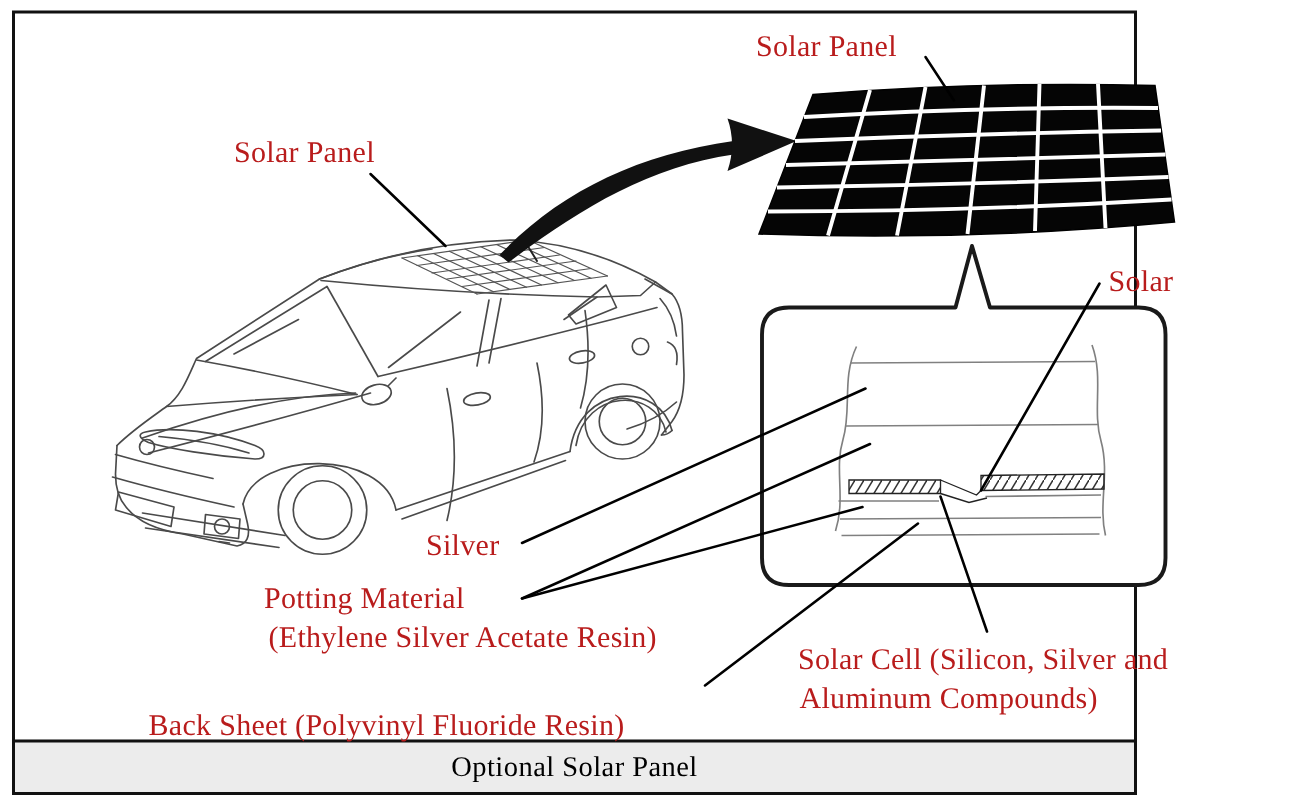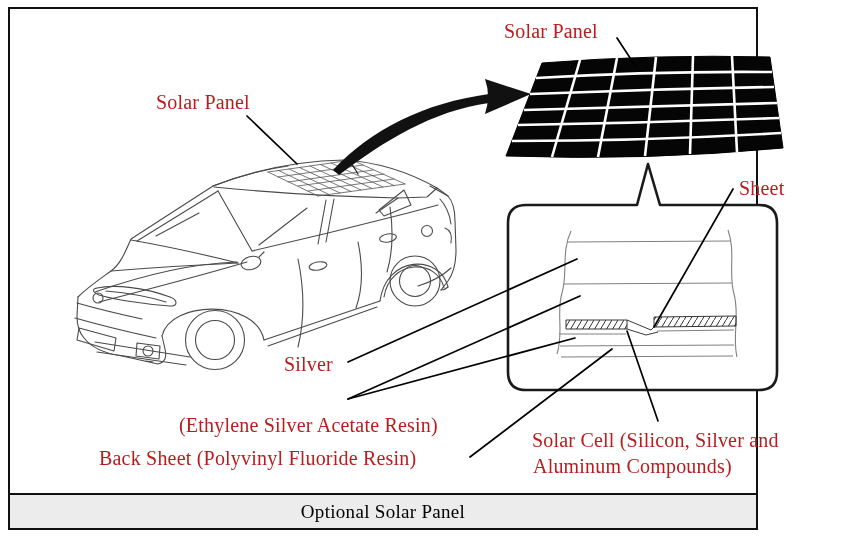--- a/index.html
+++ b/index.html
@@ -168,20 +168,21 @@
       <path d="M 348,362 L 577,259"></path>
       <path d="M 348,399 L 580,296"></path>
       <path d="M 348,399 L 575,338"></path>
       <path d="M 470,457 L 612,349"></path>
       <path d="M 658,421 L 627,331"></path>
     </g>
   </svg>
 
   <div class="label" style="left:156px;top:90px">Solar Panel</div>
   <div class="label" style="left:504px;top:19px">Solar Panel</div>
-  <div class="label" style="left:739px;top:176px">Sheet</div>
+  <div class="label" style="left:739px;top:176px">Solar</div>
   <div class="label" style="left:284px;top:352px">Silver</div>
+  <div class="label" style="left:176px;top:387px">Potting Material</div>
   <div class="label" style="left:179px;top:413px">(Ethylene Silver Acetate Resin)</div>
-  <div class="label" style="left:99px;top:446px">Back Sheet (Polyvinyl Fluoride Resin)</div>
+  <div class="label" style="left:99px;top:472px">Back Sheet (Polyvinyl Fluoride Resin)</div>
   <div class="label" style="left:533px;top:454px">Aluminum Compounds)</div>
   <div class="label" style="left:532px;top:428px">Solar Cell (Silicon, Silver and</div>
 
 </div>
 
 </body></html>

